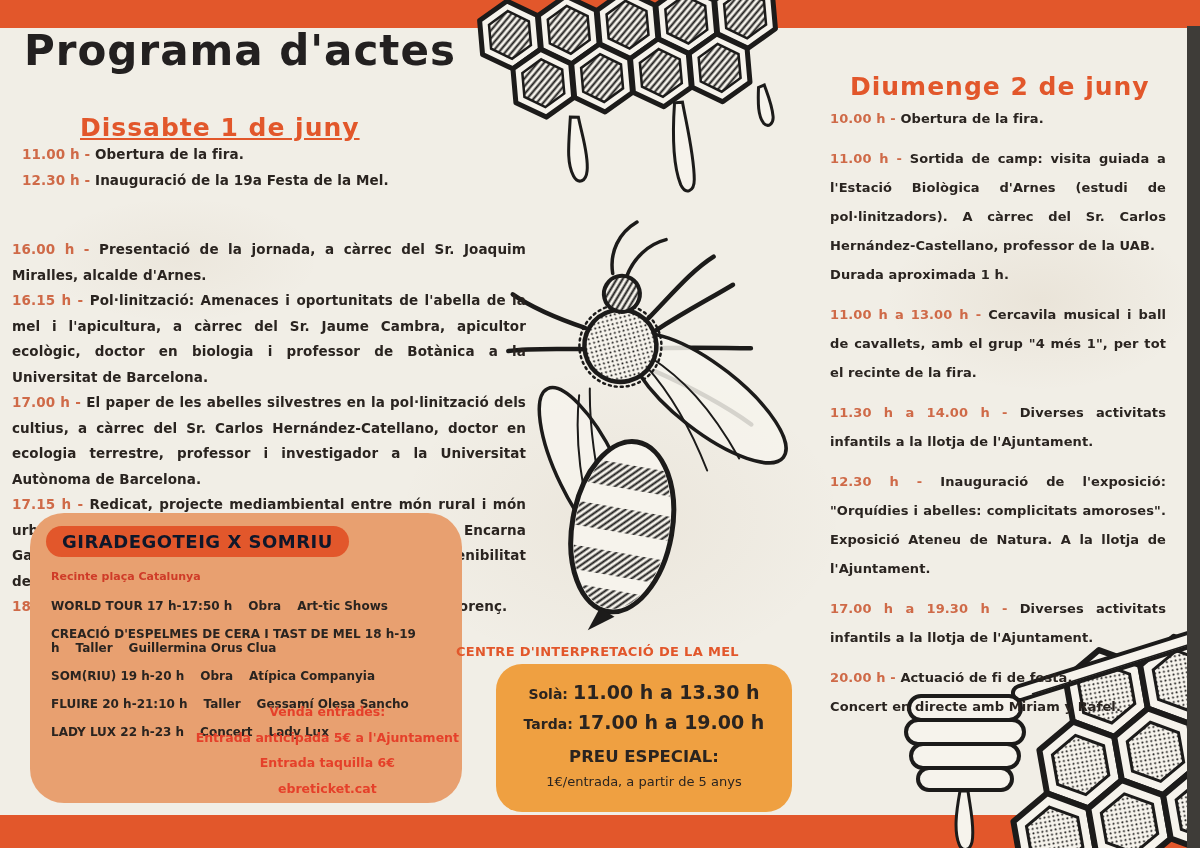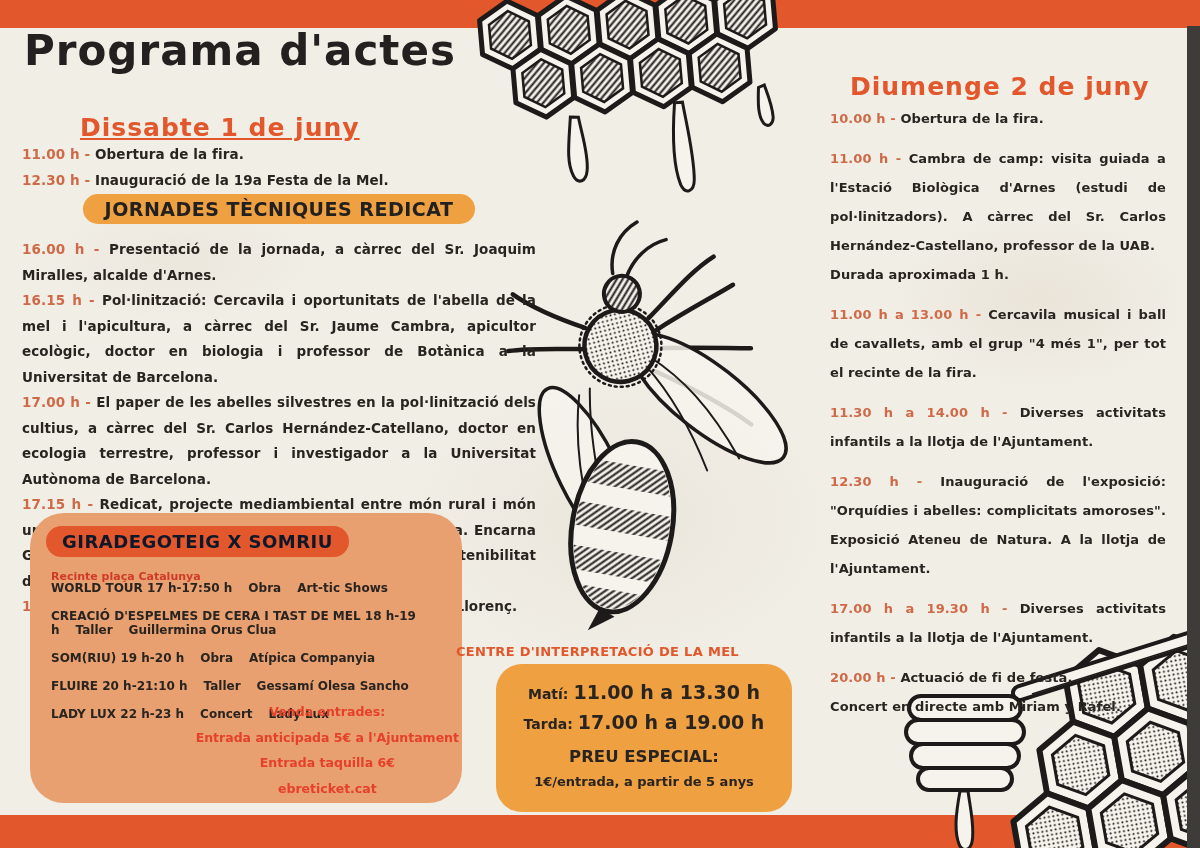--- a/index.html
+++ b/index.html
@@ -23,42 +23,42 @@
   .title{left:24px;top:26px;font-size:42px;font-weight:700;letter-spacing:1px;margin:0;color:#232020;}
   .day{font-size:25px;font-weight:800;letter-spacing:1px;color:var(--accent,#e2572b);margin:16px;}
   .day.sat{left:64px;top:97px;text-decoration:underline;}
   .day.sun{left:834px;top:56px;}
   .evcol{width:514px;}
   .evcol p{margin:0;font-size:13.5px;font-weight:700;line-height:25.5px;text-align:justify;letter-spacing:.1px;}
   .sat-events{left:22px;top:142px;}
   .jor-row{left:22px;top:194px;width:514px;text-align:center;}
   .pill{display:inline-block;background:var(--amber,#efa041);border-radius:18px;padding:4px 22px;
     font-size:19px;font-weight:800;letter-spacing:.5px;color:#232020;}
-  .jor-events{left:22px;top:237px;}
+  .jor-events{left:12px;top:237px;}
   .t{color:var(--time,#cf6a48);font-weight:700;}
   .gira{position:absolute;left:30px;top:513px;width:432px;height:290px;background:var(--salmon,#e8a070);
     border-radius:34px;z-index:3;}
   .gira-pill{position:absolute;left:16px;top:13px;background:var(--accent,#e2572b);color:#0f172a;
     border-radius:16px;padding:5px 16px;font-size:18px;font-weight:700;letter-spacing:.5px;}
   .venue{position:absolute;left:21px;top:57px;margin:0;font-size:11px;font-weight:800;color:#cf3b28;}
-  .shows{position:absolute;left:21px;top:68px;width:400px;}
+  .shows{position:absolute;left:21px;top:86px;width:400px;}
   .show{margin:0 0 14px;font-size:12px;font-weight:800;color:#2a2420;max-width:400px;}
   .sh-type{margin-left:16px;}
   .sh-co{margin-left:16px;}
   .tickets{position:absolute;right:3px;top:186px;text-align:center;color:var(--red,#e5402a);
     font-size:12.5px;font-weight:800;line-height:25.5px;}
   .tickets p{margin:0;}
   .centre-h{left:446px;top:634px;margin:10px;font-size:13px;font-weight:800;letter-spacing:.3px;color:var(--accent,#e2572b);}
   .centre-box{position:absolute;left:496px;top:664px;width:296px;height:148px;background:var(--amber,#efa041);
     border-radius:26px;z-index:3;text-align:center;box-sizing:border-box;padding-top:17px;color:#2a2420;}
   .centre-box p{margin:0 0 8px;}
   .cb-lbl{font-size:14px;font-weight:800;}
   .cb-hrs{font-size:19px;font-weight:800;}
   .preu-h{font-size:16.5px;font-weight:800;margin-top:14px !important;}
-  .preu-t{font-size:13px;font-weight:700;}
+  .preu-t{font-size:13px;font-weight:400;}
   .right-col{left:830px;top:104px;width:336px;}
   .right-col p{margin:0;font-size:13px;font-weight:700;line-height:29px;text-align:justify;letter-spacing:.1px;}
   .rev{margin-bottom:11px;}
 </style>
 </head>
 <body>
 
 <div class="poster">
 
   <svg width="0" height="0" style="position:absolute" aria-hidden="true">
@@ -170,27 +170,24 @@
   <div class="scan-edge"></div>
 
   <h1 class="txt title">Programa d'actes</h1>
   <h2 class="txt day sat">Dissabte 1 de juny</h2>
 
   <div class="txt evcol sat-events">
     <p><span class="t">11.00 h -</span> <span>Obertura de la fira.</span></p>
     <p><span class="t">12.30 h -</span> <span>Inauguració de la 19a Festa de la Mel.</span></p>
   </div>
 
-  <div class="txt jor-row">
-    <span class="pill">JORNADES TÈCNIQUES REDICAT</span>
-  </div>
 
   <div class="txt evcol jor-events">
     <p><span class="t">16.00 h -</span> <span>Presentació de la jornada, a càrrec del Sr. Joaquim Miralles, alcalde d'Arnes.</span></p>
-    <p><span class="t">16.15 h -</span> <span>Pol·linització: Cercavila i oportunitats de l'abella de la mel i l'apicultura, a càrrec del Sr. Jaume Cambra, apicultor ecològic, doctor en biologia i professor de Botànica a la Universitat de Barcelona.</span></p>
+    <p><span class="t">16.15 h -</span> <span>Pol·linització: Amenaces i oportunitats de l'abella de la mel i l'apicultura, a càrrec del Sr. Jaume Cambra, apicultor ecològic, doctor en biologia i professor de Botànica a la Universitat de Barcelona.</span></p>
     <p><span class="t">17.00 h -</span> <span>El paper de les abelles silvestres en la pol·linització dels cultius, a càrrec del Sr. Carlos Hernández-Catellano, doctor en ecologia terrestre, professor i investigador a la Universitat Autònoma de Barcelona.</span></p>
     <p><span class="t">17.15 h -</span> <span>Redicat, projecte mediambiental entre món rural i món urbà, a càrrec del Sr. Joan Solà, alcalde de Riner i la Sra. Encarna Garcia tinenta d'alcalde de l'àrea de medi ambient i sostenibilitat de l'Ajuntament de Viladecans.</span></p>
     <p><span class="t">18.00 h -</span> <span>Maridatge de mels, a càrrec del Sr. Joan Maria Llorenç.</span></p>
   </div>
 
   <div class="gira">
     <div class="gira-pill">GIRADEGOTEIG X SOMRIU</div>
     <p class="venue">Recinte plaça Catalunya</p>
     <div class="shows">
       <p class="show"><span>WORLD TOUR 17 h-17:50 h</span><span class="sh-type">Obra</span><span class="sh-co">Art-tic Shows</span></p>
@@ -202,34 +199,34 @@
     <div class="tickets">
       <p>Venda entrades:</p>
       <p>Entrada anticipada 5€ a l'Ajuntament</p>
       <p>Entrada taquilla 6€</p>
       <p>ebreticket.cat</p>
     </div>
   </div>
 
   <h3 class="txt centre-h">CENTRE D'INTERPRETACIÓ DE LA MEL</h3>
   <div class="centre-box">
-    <p><span class="cb-lbl">Matí:</span> <span class="cb-hrs">11.00 h a 13.30 h</span></p>
+    <p><span class="cb-lbl">Solà:</span> <span class="cb-hrs">11.00 h a 13.30 h</span></p>
     <p><span class="cb-lbl">Tarda:</span> <span class="cb-hrs">17.00 h a 19.00 h</span></p>
     <p class="preu-h">PREU ESPECIAL:</p>
     <p class="preu-t">1€/entrada, a partir de 5 anys</p>
   </div>
 
   <h2 class="txt day sun">Diumenge 2 de juny</h2>
   <div class="txt right-col">
     <div class="rev">
       <p><span class="t">10.00 h -</span> <span>Obertura de la fira.</span></p>
       <p></p>
     </div>
     <div class="rev">
-      <p><span class="t">11.00 h -</span> <span>Cambra de camp: visita guiada a l'Estació Biològica d'Arnes (estudi de pol·linitzadors). A càrrec del Sr. Carlos Hernández-Castellano, professor de la UAB.</span></p>
+      <p><span class="t">11.00 h -</span> <span>Sortida de camp: visita guiada a l'Estació Biològica d'Arnes (estudi de pol·linitzadors). A càrrec del Sr. Carlos Hernández-Castellano, professor de la UAB.</span></p>
       <p>Durada aproximada 1 h.</p>
     </div>
     <div class="rev">
       <p><span class="t">11.00 h a 13.00 h -</span> <span>Cercavila musical i ball de cavallets, amb el grup "4 més 1", per tot el recinte de la fira.</span></p>
       <p></p>
     </div>
     <div class="rev">
       <p><span class="t">11.30 h a 14.00 h -</span> <span>Diverses activitats infantils a la llotja de l'Ajuntament.</span></p>
       <p></p>
     </div>

